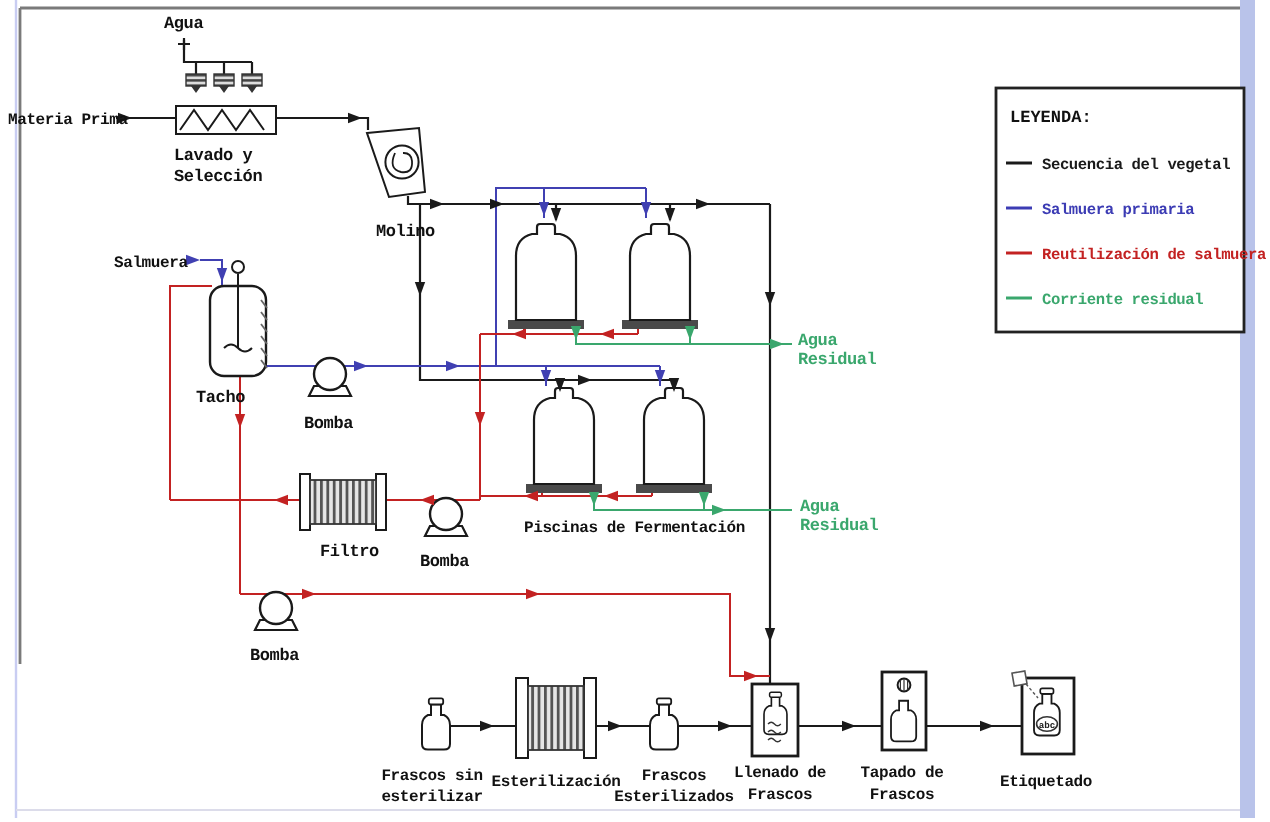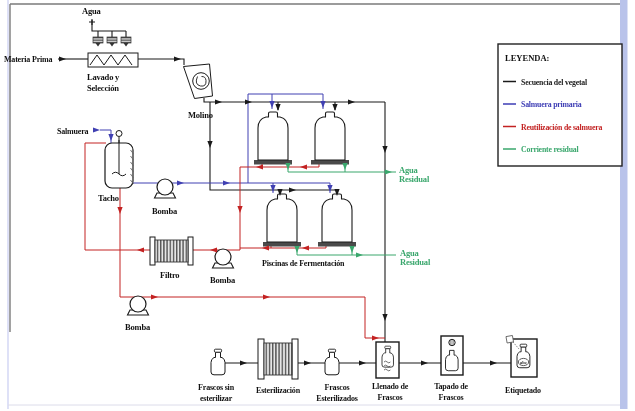--- a/index.html
+++ b/index.html
@@ -1,17 +1,17 @@
 <!DOCTYPE html>
 <html style="--c-vegetal: #1a1a1a; --c-salmuera: #4040b2; --c-reutilizacion: #c32222; --c-residual: #3aa76d;"><head>
 <meta charset="utf-8">
 <style>
   html,body{margin:0;padding:0;background:#fff;}
   #screen{position:relative;width:635px;height:409px;background:#fff;overflow:hidden;
-          font-family:Liberation Serif, serif;}
+          font-family:Liberation Mono, monospace;}
   svg{position:absolute;left:0;top:0;}
   
   .l-veg{stroke:var(--c-vegetal);stroke-width:1.1;fill:none;}
   .l-sal{stroke:var(--c-salmuera);stroke-width:1;fill:none;}
   .l-reu{stroke:var(--c-reutilizacion);stroke-width:1;fill:none;}
   .l-res{stroke:var(--c-residual);stroke-width:1;fill:none;}
   .ah-veg{fill:var(--c-vegetal);}
   .ah-sal{fill:var(--c-salmuera);}
   .ah-reu{fill:var(--c-reutilizacion);}
   .ah-res{fill:var(--c-residual);}

